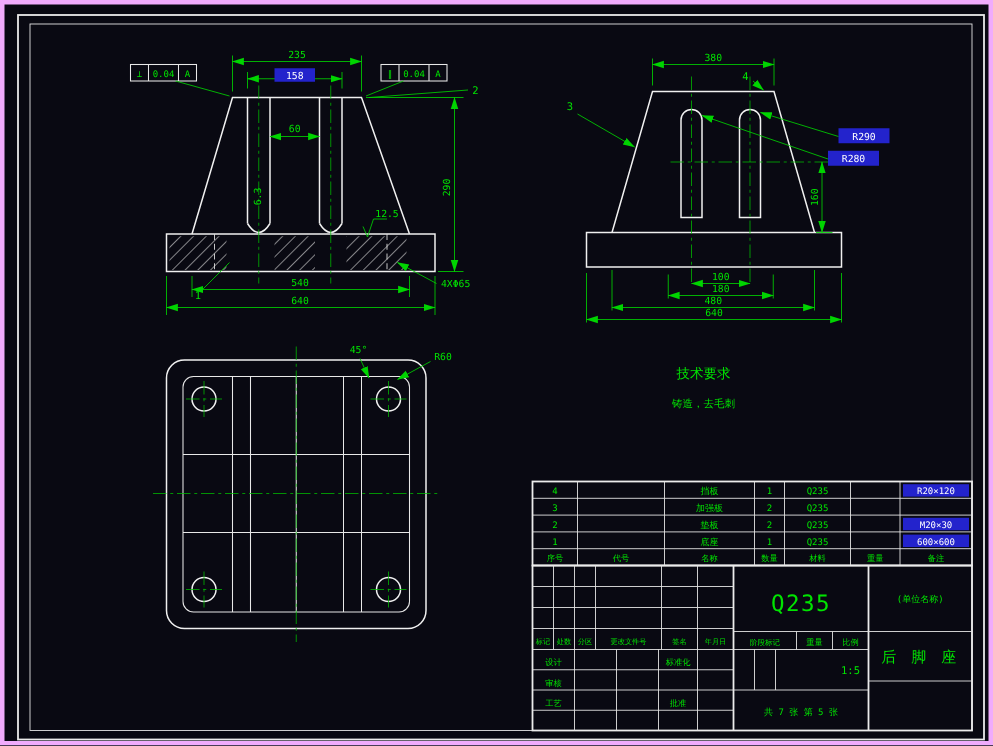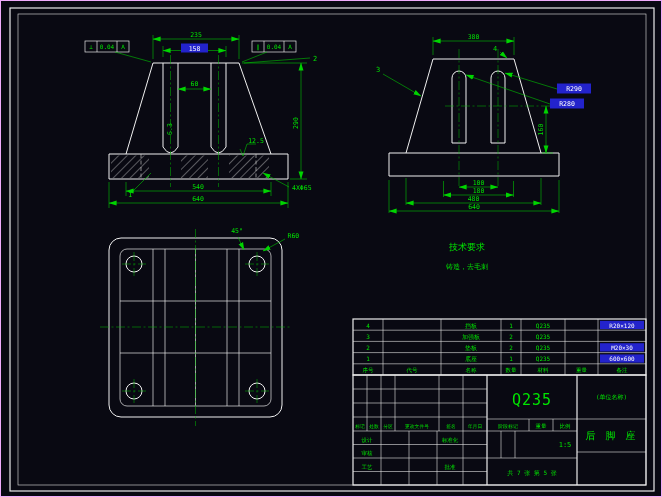--- a/index.html
+++ b/index.html
@@ -1,16 +1,16 @@
 <!DOCTYPE html>
 <html><head>
 <meta charset="utf-8">
 <style>
   html,body{margin:0;padding:0;background:#20242b;}
-  .stage{position:relative;width:662px;height:497px;background:#090912;border:1px solid #f0abfc;box-sizing:border-box;overflow:hidden;}
+  .stage{position:relative;width:662px;height:497px;background:#090912;border:3px solid #f0abfc;box-sizing:border-box;overflow:hidden;}
   svg{display:block;}
   .geo{stroke:#f0f0f0;stroke-width:1;fill:none;}
   .geo2{stroke:#e8e8e8;stroke-width:.7;fill:none;}
   .dim{stroke:#00d400;stroke-width:.55;fill:none;}
   .cl{stroke:#00c000;stroke-width:.5;fill:none;stroke-dasharray:9 2.5 2 2.5;}
   .hid{stroke:#dcdcdc;stroke-width:.6;fill:none;stroke-dasharray:4 2.5;}
   .tbl{stroke:#e4e4e4;stroke-width:.6;fill:none;}
   .tbl2{stroke:#ececec;stroke-width:1.2;fill:none;}
   text{font-family:"DejaVu Sans Mono",monospace;fill:#00e400;text-anchor:middle;}
   .t48{font-size:4.8px}.t5{font-size:5px}.t55{font-size:5.5px}.t6{font-size:6px}.t65{font-size:6.5px}

